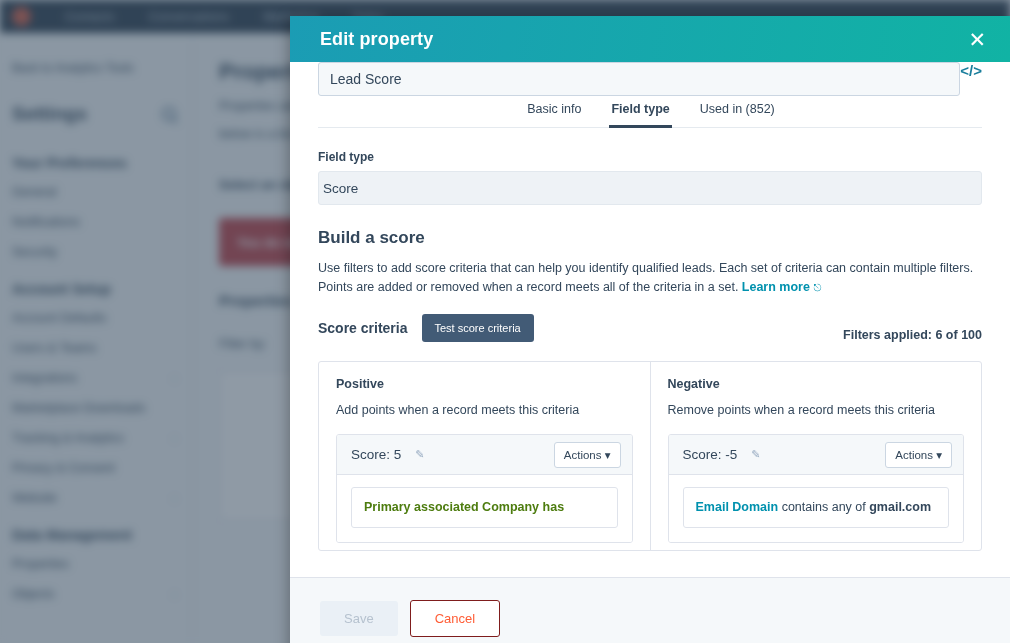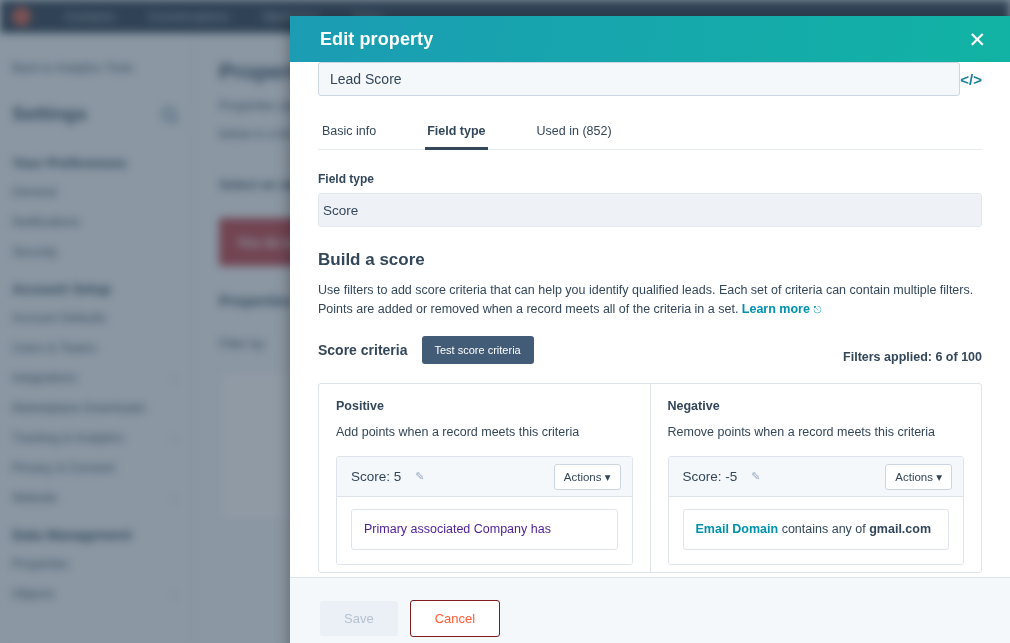--- a/index.html
+++ b/index.html
@@ -121,41 +121,41 @@
     flex: 1;
     overflow: hidden;
     padding: 0 28px;
     position: relative;
   }
 
   .field-label {
     font-size: 12px; font-weight: bold; color: #33475b;
     margin-top: 22px; margin-bottom: 7px;
   }
-  #label-row { display: flex; align-items: center; }
+  #label-row { display: flex; }
   #label-input {
     flex: 1;
     height: 34px;
     border: 1px solid #cbd6e2;
     border-radius: 3px;
     background: #f5f8fa;
     padding: 0 11px;
     font-size: 14px;
     color: #33475b;
     font-family: "Liberation Sans", sans-serif;
     outline: none;
   }
   #code-icon { color: #1a7e9c; font-size: 15px; font-weight: bold; cursor: pointer; }
 
   
   #tabs {
-    display: flex; gap: 47px;
+    display: flex; gap: 26px;
     border-bottom: 1px solid #e5eaef;
-    margin-top: 22px;
     padding-left: 2px;
+    justify-content: center;
   }
   .tab {
     font-size: 12.5px; color: #33475b;
     padding: 6px 2px 9px 2px;
     cursor: pointer;
     border-bottom: 3px solid transparent;
     margin-bottom: -1px;
     white-space: nowrap;
   }
   .tab.active { font-weight: bold; border-bottom-color: #33475b; }
@@ -248,21 +248,21 @@
   }
   .score-body { padding: 12px 14px 14px 14px; background: #fff; }
   .filter-pill {
     border: 1px solid #dfe3eb;
     border-radius: 3px;
     padding: 10px 12px;
     font-size: 12.5px;
     line-height: 19px;
     color: #33475b;
   }
-  .filter-pill.muted { color: #4c1d95; }
+  .filter-pill.muted { color: #4d7c0f; font-weight: bold; }
   .pill-prop { color: #0091ae; font-weight: bold; }
   .pill-val { font-weight: bold; }
 
   
   #modal-footer {
     flex: 0 0 82px;
     background: #f5f8fa;
     border-top: 1px solid #dfe3eb;
     display: flex; align-items: center;
     padding-left: 30px;

